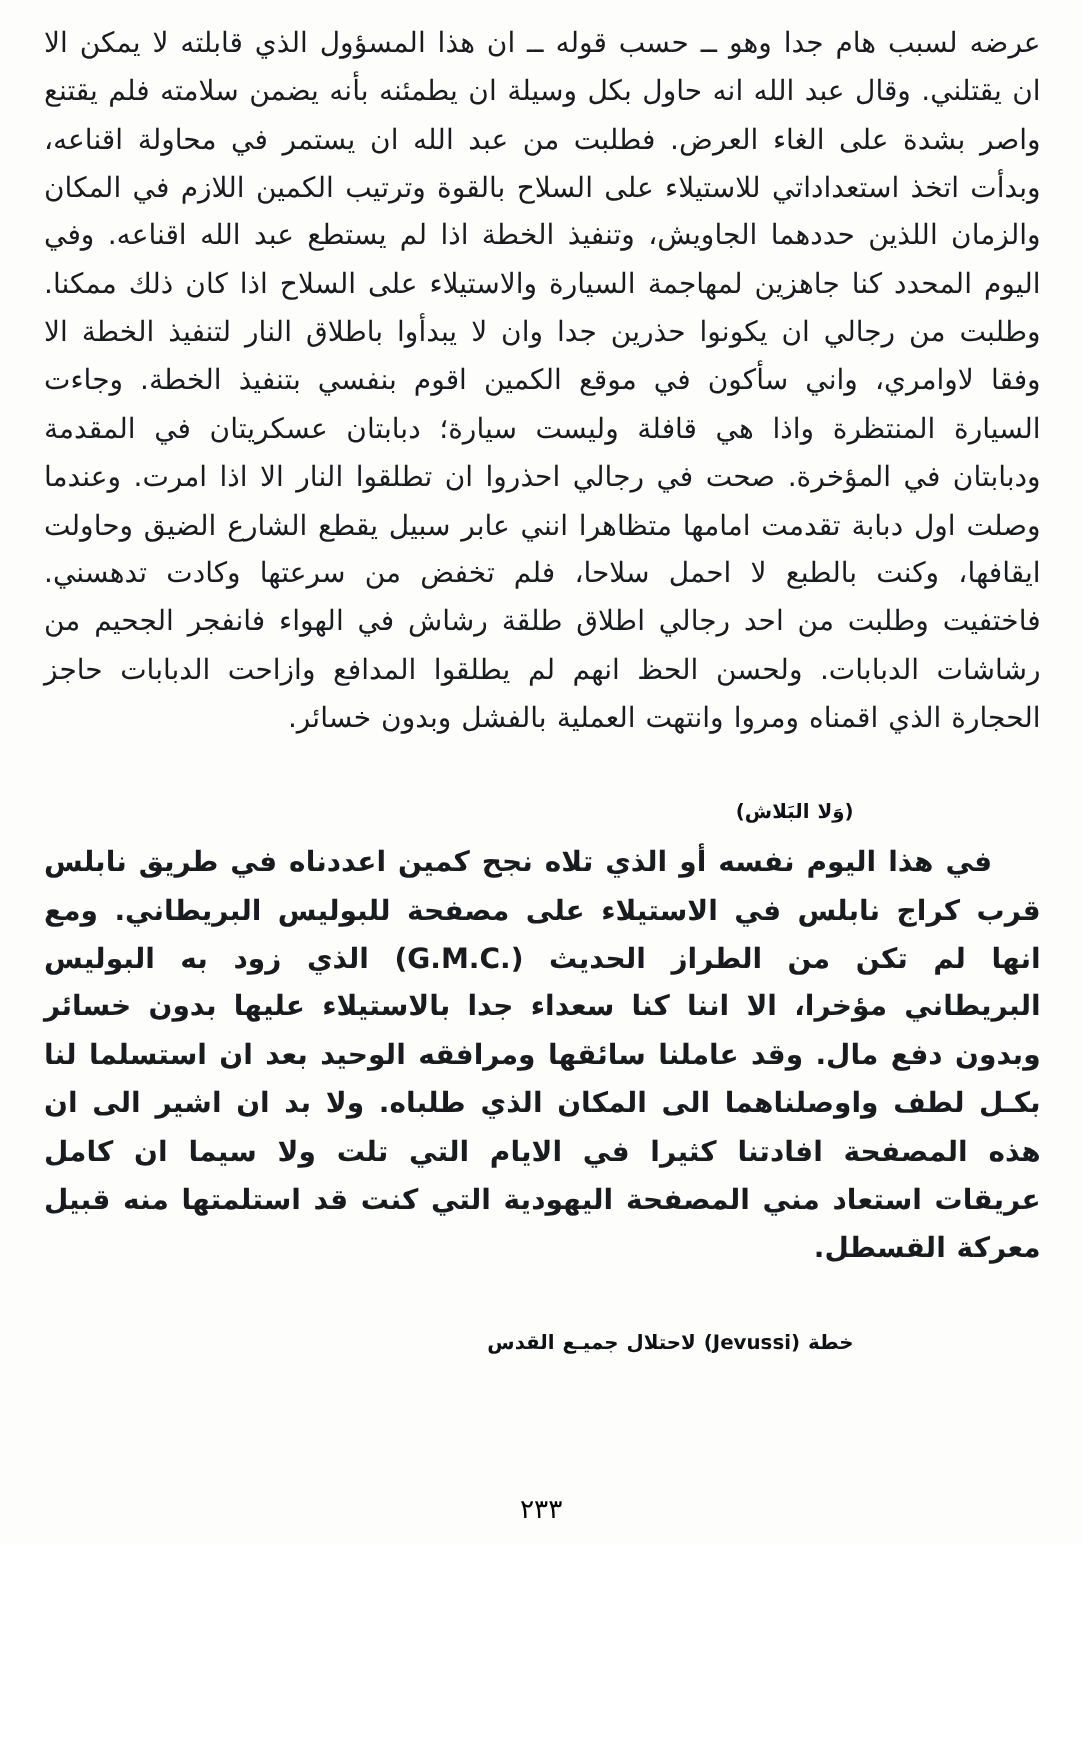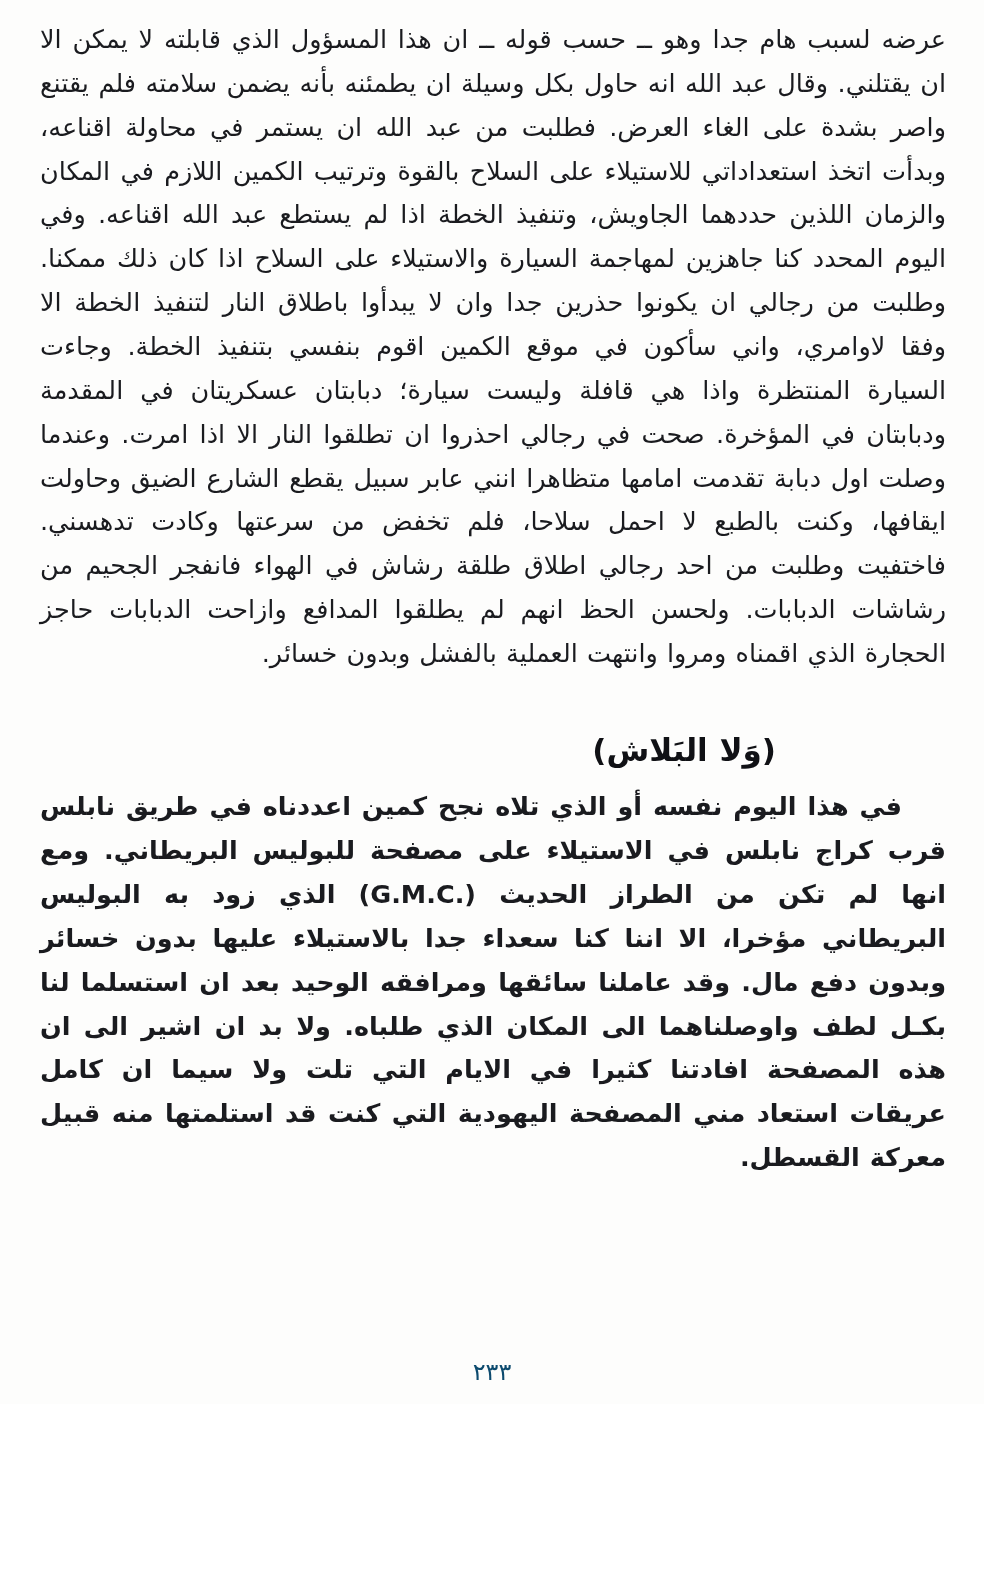--- a/index.html
+++ b/index.html
@@ -36,39 +36,39 @@
   }
   .para {
     margin: 0 0 2px 0;
     text-indent: 0;
   }
   .para.indent {
     text-indent: 44px;
     font-weight: bold;
   }
   .section-heading {
-    font-size: 31px;
+    font-size: 18px;
     font-weight: bold;
     margin: 26px 0 8px 0;
     text-align: right;
     color: #101115;
   }
   .section-heading.centered-ish {
     padding-right: 170px;
   }
   .spacer-sm { height: 10px; }
   .spacer-md { height: 20px; }
   .page-number {
     position: absolute;
     bottom: 18px;
     left: 0;
     right: 0;
     text-align: center;
     font-size: 24px;
-    color: #0c4a6e;
+    color: #000000;
     letter-spacing: 2px;
   }
   .trailing-line {
     text-align-last: right;
   }
 </style>
 </head>
 <body>
 
 <div class="page">
@@ -78,20 +78,21 @@
     <p class="para">عرضه لسبب هام جدا وهو ــ حسب قوله ــ ان هذا المسؤول الذي قابلته لا يمكن الا ان يقتلني. وقال عبد الله انه حاول بكل وسيلة ان يطمئنه بأنه يضمن سلامته فلم يقتنع واصر بشدة على الغاء العرض. فطلبت من عبد الله ان يستمر في محاولة اقناعه، وبدأت اتخذ استعداداتي للاستيلاء على السلاح بالقوة وترتيب الكمين اللازم في المكان والزمان اللذين حددهما الجاويش، وتنفيذ الخطة اذا لم يستطع عبد الله اقناعه. وفي اليوم المحدد كنا جاهزين لمهاجمة السيارة والاستيلاء على السلاح اذا كان ذلك ممكنا. وطلبت من رجالي ان يكونوا حذرين جدا وان لا يبدأوا باطلاق النار لتنفيذ الخطة الا وفقا لاوامري، واني سأكون في موقع الكمين اقوم بنفسي بتنفيذ الخطة. وجاءت السيارة المنتظرة واذا هي قافلة وليست سيارة؛ دبابتان عسكريتان في المقدمة ودبابتان في المؤخرة. صحت في رجالي احذروا ان تطلقوا النار الا اذا امرت. وعندما وصلت اول دبابة تقدمت امامها متظاهرا انني عابر سبيل يقطع الشارع الضيق وحاولت ايقافها، وكنت بالطبع لا احمل سلاحا، فلم تخفض من سرعتها وكادت تدهسني. فاختفيت وطلبت من احد رجالي اطلاق طلقة رشاش في الهواء فانفجر الجحيم من رشاشات الدبابات. ولحسن الحظ انهم لم يطلقوا المدافع وازاحت الدبابات حاجز الحجارة الذي اقمناه ومروا وانتهت العملية بالفشل وبدون خسائر.</p>
 
     <div class="spacer-md"></div>
 
     <h2 class="section-heading centered-ish">(وَلا البَلاش)</h2>
 
     <p class="para indent">في هذا اليوم نفسه أو الذي تلاه نجح كمين اعددناه في طريق نابلس قرب كراج نابلس في الاستيلاء على مصفحة للبوليس البريطاني. ومع انها لم تكن من الطراز الحديث (.G.M.C) الذي زود به البوليس البريطاني مؤخرا، الا اننا كنا سعداء جدا بالاستيلاء عليها بدون خسائر وبدون دفع مال. وقد عاملنا سائقها ومرافقه الوحيد بعد ان استسلما لنا بكـل لطف واوصلناهما الى المكان الذي طلباه. ولا بد ان اشير الى ان هذه المصفحة افادتنا كثيرا في الايام التي تلت ولا سيما ان كامل عريقات استعاد مني المصفحة اليهودية التي كنت قد استلمتها منه قبيل معركة القسطل.</p>
 
     <div class="spacer-md"></div>
 
+    <h2 class="section-heading centered-ish">خطة (Jevussi) لاحتلال جميـع القدس</h2>
 
 
     <div class="spacer-sm"></div>
 
 
   </div>
 
   <div class="page-number">٢٣٣</div>
 
 </div>

